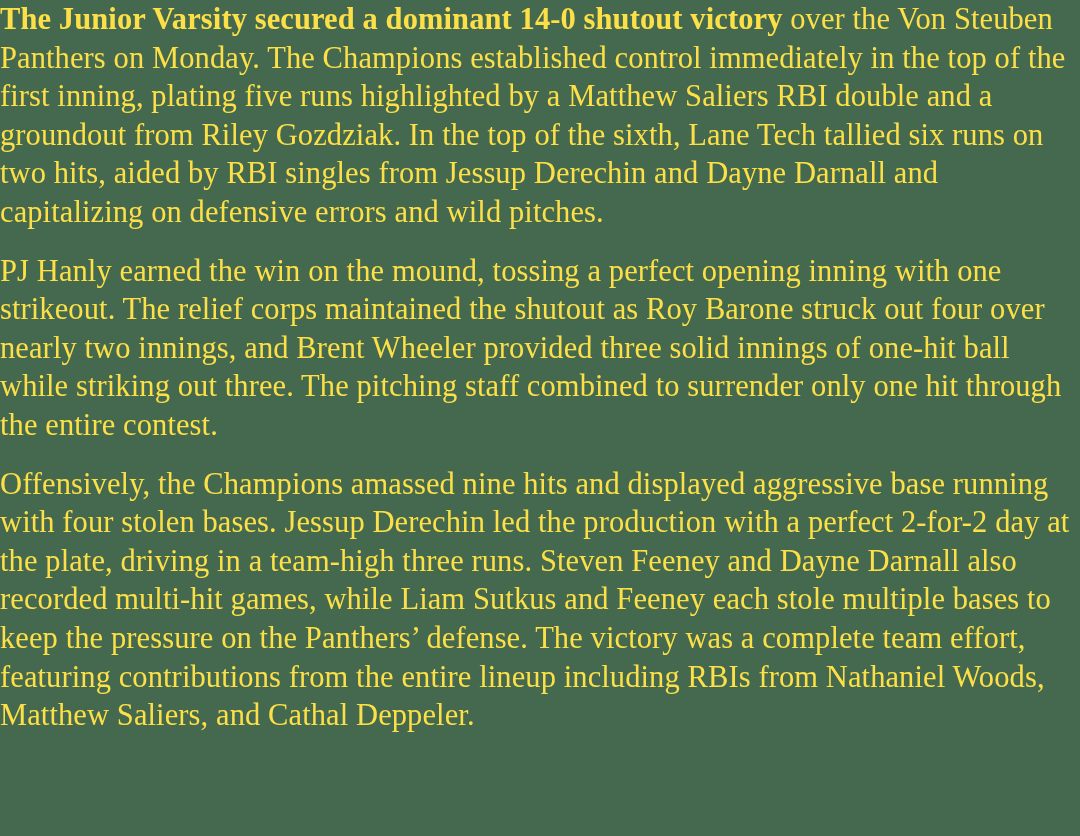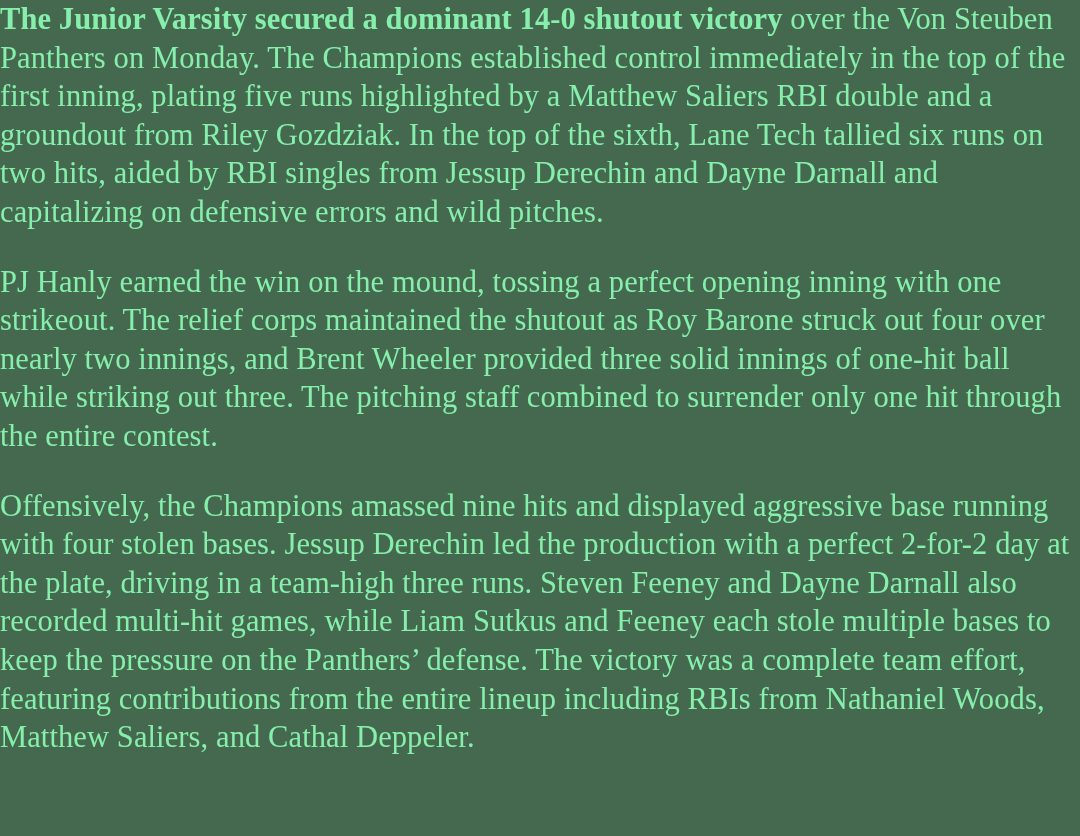--- a/index.html
+++ b/index.html
@@ -17,25 +17,25 @@
   .recap {
     box-sizing: border-box;
     width: 1080px;
     height: 836px;
     padding: 0px 8px 0 0;
   }
   .para {
     font-size: 30.5px;
     line-height: 38.6px;
     letter-spacing: 0.1px;
-    color: #86efac;
+    color: #fde047;
     margin: 0;
   }
   .para + .para {
-    margin-top: 31px;
+    margin-top: 20px;
     font-family: Liberation Serif, serif;
   }
   .lede {
     font-weight: bold;
   }
 </style>
 </head>
 <body style="background: rgb(68, 105, 79);">
 
 <div class="recap">

